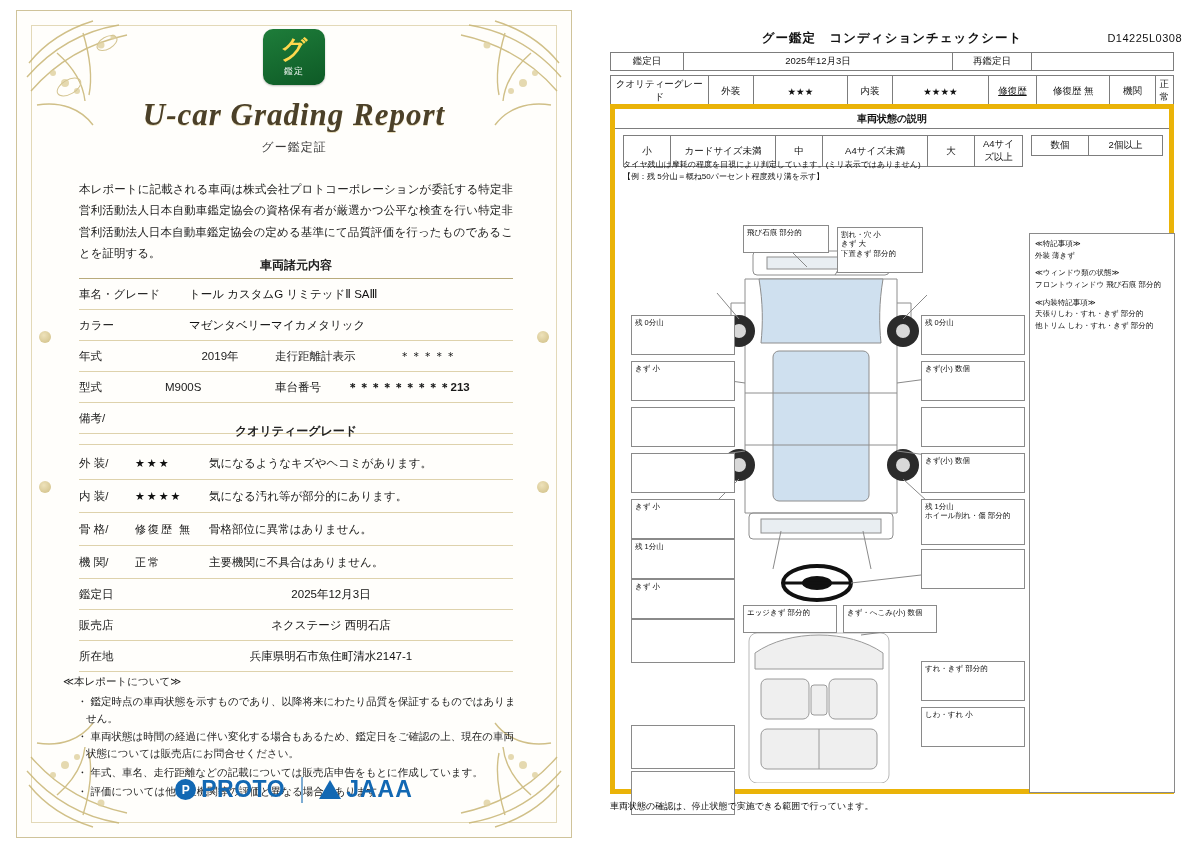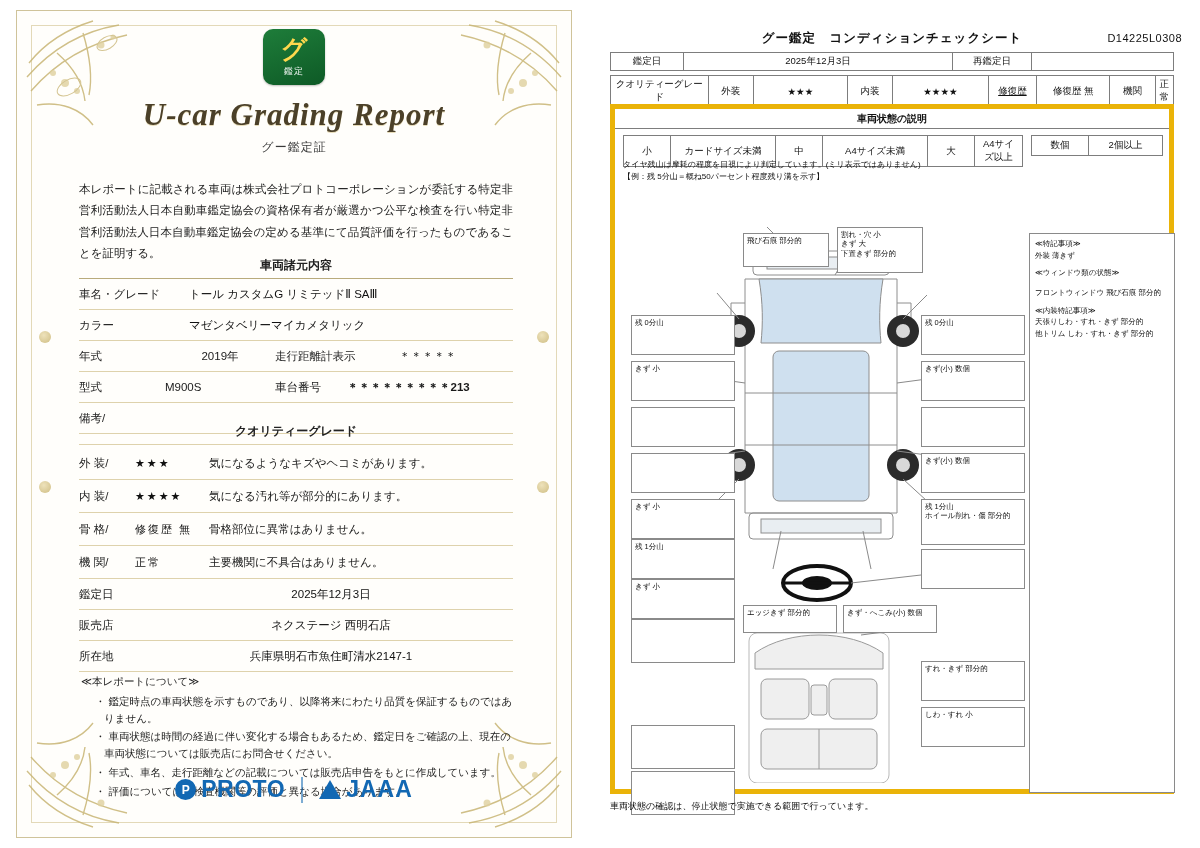--- a/index.html
+++ b/index.html
@@ -67,21 +67,21 @@
     border-bottom:1px solid #ded2ac;
     height:30px;font-size:11.5px;justify-content:flex-end;
   }
   .row .lbl{width:86px;flex:0 0 86px;color:#222;}
   .row .val{flex:1;color:#111;}
   .row .val.center{text-align:center;}
   .stars{letter-spacing:2px;font-size:11px;color:#111;}
   .small-note{font-size:11.5px;}
 
   .about{
-    position:absolute;left:64px;right:52px;
+    position:absolute;left:46px;right:52px;
     font-size:10.5px;line-height:1.6;color:#222;
   }
   .about .h{margin-bottom:3px;}
   .about ul{margin:0;padding-left:14px;list-style:none;}
   .about li{margin-bottom:2px;text-indent:-9px;padding-left:9px;}
 
   .brands{
     position:absolute;left:0;right:0;bottom:34px;display:flex;
     align-items:center;justify-content:center;gap:16px;
   }
@@ -473,21 +473,21 @@
       <div class="notebox" style="left:16px;top:252px;width:104px;height:40px;">きず 小</div>
       <div class="notebox" style="left:16px;top:298px;width:104px;height:40px;"></div>
       <div class="notebox" style="left:16px;top:344px;width:104px;height:40px;"></div>
       <div class="notebox" style="left:16px;top:390px;width:104px;height:40px;">きず 小</div>
       <div class="notebox" style="left:16px;top:430px;width:104px;height:40px;">残 1分山</div>
       <div class="notebox" style="left:16px;top:470px;width:104px;height:40px;">きず 小</div>
       <div class="notebox" style="left:16px;top:510px;width:104px;height:44px;"></div>
       <div class="notebox" style="left:16px;top:616px;width:104px;height:44px;"></div>
       <div class="notebox" style="left:16px;top:662px;width:104px;height:44px;"></div>
 
-      <div class="notebox" style="left:128px;top:124px;width:86px;height:34px;">飛び石痕 部分的</div>
+      <div class="notebox" style="left:128px;top:116px;width:86px;height:28px;">飛び石痕 部分的</div>
       <div class="notebox" style="left:222px;top:118px;width:86px;height:46px;white-space:pre-line;">割れ・穴 小
 きず 大
 下置きず 部分的</div>
 
       <div class="notebox" style="left:306px;top:206px;width:104px;height:40px;">残 0分山</div>
       <div class="notebox" style="left:306px;top:252px;width:104px;height:40px;">きず(小) 数個</div>
       <div class="notebox" style="left:306px;top:298px;width:104px;height:40px;"></div>
       <div class="notebox" style="left:306px;top:344px;width:104px;height:40px;">きず(小) 数個</div>
       <div class="notebox" style="left:306px;top:390px;width:104px;height:46px;white-space:pre-line;">残 1分山
 ホイール削れ・傷 部分的</div>
@@ -499,21 +499,21 @@
       <div class="notebox" style="left:306px;top:552px;width:104px;height:40px;">すれ・きず 部分的</div>
       <div class="notebox" style="left:306px;top:598px;width:104px;height:40px;">しわ・すれ 小</div>
 
       <div class="rightnotes" style="top:124px;height:560px;">
         <div class="grp">
           <div class="gh">≪特記事項≫</div>
           <div style="white-space:pre-line;">外装 薄きず</div>
         </div>
         <div class="grp">
           <div class="gh">≪ウィンドウ類の状態≫</div>
-          <div style="white-space:pre-line;margin-top:8px;">フロントウィンドウ 飛び石痕 部分的</div>
+          <div style="white-space:pre-line;">フロントウィンドウ 飛び石痕 部分的</div>
         </div>
         <div class="grp">
           <div class="gh">≪内装特記事項≫</div>
           <div style="white-space:pre-line;">天張りしわ・すれ・きず 部分的
 他トリム しわ・すれ・きず 部分的</div>
         </div>
       </div>
     </div>
 
     <div class="footnote">車両状態の確認は、停止状態で実施できる範囲で行っています。</div>

